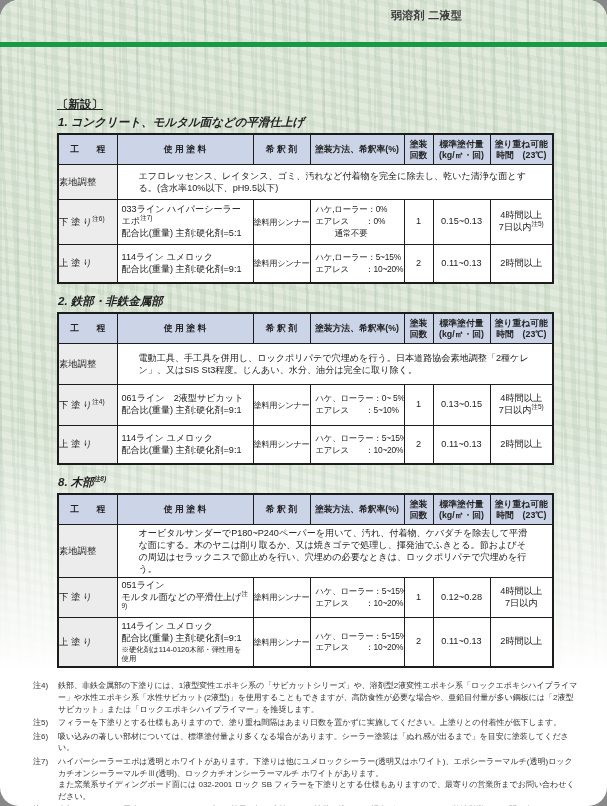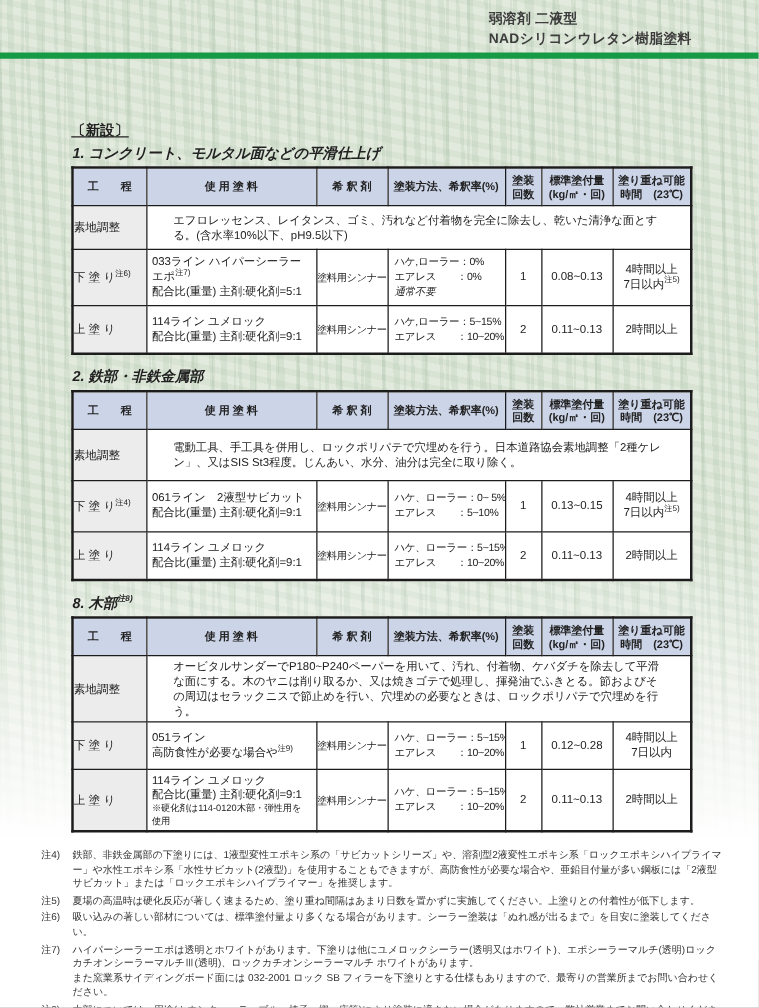--- a/index.html
+++ b/index.html
@@ -1,17 +1,17 @@
 <!DOCTYPE html>
 <html lang="ja"><head>
 <meta charset="utf-8">
 <style>
   html,body{margin:0;padding:0;}
   body{font-family:"Liberation Sans", sans-serif; background:#888;}
-  .page{position:relative; width:607px; height:806px; background:#ffffff; overflow:hidden; margin:0 auto;}
+  .page{position:relative; width:607px; height:806px; background:#ffffff; overflow:hidden; margin:0 auto;border-radius:19px;}
 
   
   .forest{position:absolute; left:0; top:0; width:607px; height:768px;
     background-color:#e2eadd;
     background-image:
       repeating-linear-gradient(88deg, rgba(122,158,124,.12) 0 3px, rgba(255,255,255,0) 3px 9px, rgba(146,178,144,.16) 9px 14px, rgba(255,255,255,0) 14px 23px),
       repeating-linear-gradient(12deg, rgba(132,168,134,.10) 0 5px, rgba(255,255,255,0) 5px 11px),
       repeating-linear-gradient(90deg, rgba(104,142,108,.10) 0 2px, rgba(255,255,255,0) 2px 17px);}
   .forest::after{content:""; position:absolute; left:0; top:430px; width:100%; height:338px;
     background:linear-gradient(to bottom, rgba(255,255,255,0), #ffffff 72%);}
@@ -30,41 +30,40 @@
   .spec th,.spec td{border:1px solid #1c1c1c; vertical-align:middle; overflow:hidden;}
   .spec th{background:#ccd4e8; font-size:8.8px; font-weight:bold; text-align:center; height:27px; padding:1px; line-height:1.25; white-space:pre;}
   td.proc{background:#ececec; text-align:left; font-size:9.3px; padding:0; white-space:pre;}
   td.prep{font-size:9.1px; text-align:left; padding:2px 21px; line-height:1.32;}
   td.paint{font-size:9.1px; text-align:left; padding:2px 4px; line-height:1.3;}
   td.paint .small{font-size:7.4px;}
   td.thin{font-size:8.2px; text-align:center; padding:1px 0; letter-spacing:-.3px;}
   td.method{font-size:8.4px; padding:2px 5px; line-height:1.4; letter-spacing:-.2px;}
   .mline{display:flex; }
   .mline span{white-space:pre;}
-  .m3{text-align:left; padding-right:12px;font-style:italic;}
+  .m3{text-align:center; padding-right:12px;}
   td.center{text-align:center; font-size:9.2px; line-height:1.3;}
   tr.h30 td{height:30px} tr.h33 td{height:33px} tr.h36 td{height:36px}
   tr.h40 td{height:40px} tr.h44 td{height:44px} tr.h48 td{height:48px}
 
   .notes{margin:12px 0 0 -24px; width:546px; color:#333;}
   .note{display:flex; font-size:8px; line-height:1.45; margin-bottom:2px;}
   .note .no{flex:0 0 25px; white-space:pre;}
   .note .ntext{flex:1;}
   .note.cont{margin-top:-2px;}
 </style>
 </head>
 <body>
 
 <div class="page">
   <div class="forest"></div>
   <div class="greenbar"></div>
 
   <div class="brand">
     <div>弱溶剤 二液型</div>
-    <div>NADシリコンウレタン樹脂塗料</div>
   </div>
 
   <div class="content">
     <div class="tag">〔新設〕</div>
 
     <div class="sec">
       <div class="sec-title"><span>1. コンクリート、モルタル面などの平滑仕上げ</span><sup class="s"></sup></div>
       <table class="spec">
         <colgroup>
             <col style="width:59px">
@@ -103,21 +102,21 @@
                   <span>ハケ,ローラー：</span>
                   <span>0%</span>
                 </div>
               <div class="mline">
                   <span>エアレス　　：</span>
                   <span>0%</span>
                 </div>
               <div class="m3">通常不要</div>
             </td>
             <td class="center">1</td>
-            <td class="center">0.08~0.13</td>
+            <td class="center">0.15~0.13</td>
             <td class="center">
               <div>4時間以上</div>
               <div><span>7日以内</span><sup class="s">注5)</sup></div>
             </td>
           </tr>
           <tr class="h33">
             <td class="proc"><span>上 塗 り</span><sup class="s"></sup></td>
             <td class="paint">
               <div><span>114ライン ユメロック</span><sup class="s"></sup></div>
               <div><span>配合比(重量) 主剤:硬化剤=9:1</span></div>
@@ -247,21 +246,21 @@
         </thead>
         <tbody>
           <tr class="h48">
             <td class="proc">素地調整</td>
             <td class="prep" colspan="6">オービタルサンダーでP180~P240ペーパーを用いて、汚れ、付着物、ケバダチを除去して平滑な面にする。木のヤニは削り取るか、又は焼きゴテで処理し、揮発油でふきとる。節およびその周辺はセラックニスで節止めを行い、穴埋めの必要なときは、ロックポリパテで穴埋めを行う。</td>
           </tr>
           <tr class="h33">
             <td class="proc"><span>下 塗 り</span></td>
             <td class="paint">
               <div><span>051ライン</span></div>
-              <div><span>高防食性が必要な場合や</span><sup class="s">注9)</sup></div>
+              <div><span>モルタル面などの平滑仕上げ</span><sup class="s">注9)</sup></div>
             </td>
             <td class="thin">塗料用シンナー</td>
             <td class="method">
               <div class="mline">
                   <span>ハケ、ローラー：</span>
                   <span>5~15%</span>
                 </div>
               <div class="mline">
                   <span>エアレス　　：</span>
                   <span>10~20%</span>
@@ -302,21 +301,21 @@
       </table>
     </div>
 
     <div class="notes">
       <div class="note">
           <span class="no">注4)</span>
           <span class="ntext">鉄部、非鉄金属部の下塗りには、1液型変性エポキシ系の「サビカットシリーズ」や、溶剤型2液変性エポキシ系「ロックエポキシハイプライマー」や水性エポキシ系「水性サビカット(2液型)」を使用することもできますが、高防食性が必要な場合や、亜鉛目付量が多い鋼板には「2液型サビカット」または「ロックエポキシハイプライマー」を推奨します。</span>
         </div>
       <div class="note">
           <span class="no">注5)</span>
-          <span class="ntext">夏場の高温時は硬化反応が著しく速まるため、塗り重ね間隔はあまり日数を置かずに実施してください。上塗りとの付着性が低下します。</span>
+          <span class="ntext">フィラーを下塗りとする仕様もありますので、塗り重ね間隔はあまり日数を置かずに実施してください。上塗りとの付着性が低下します。</span>
         </div>
       <div class="note">
           <span class="no">注6)</span>
           <span class="ntext">吸い込みの著しい部材については、標準塗付量より多くなる場合があります。シーラー塗装は「ぬれ感が出るまで」を目安に塗装してください。</span>
         </div>
       <div class="note">
           <span class="no">注7)</span>
           <span class="ntext">ハイパーシーラーエポは透明とホワイトがあります。下塗りは他にユメロックシーラー(透明又はホワイト)、エポシーラーマルチ(透明)ロックカチオンシーラーマルチⅢ(透明)、ロックカチオンシーラーマルチ ホワイトがあります。</span>
         </div>
       <div class="note cont">

